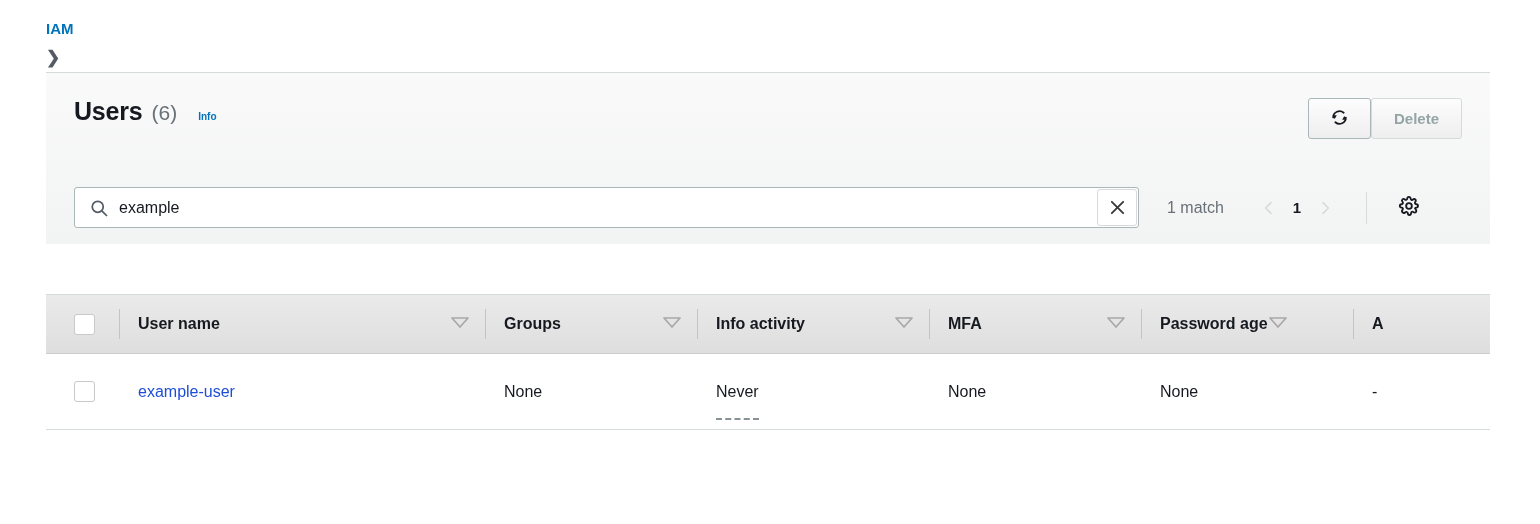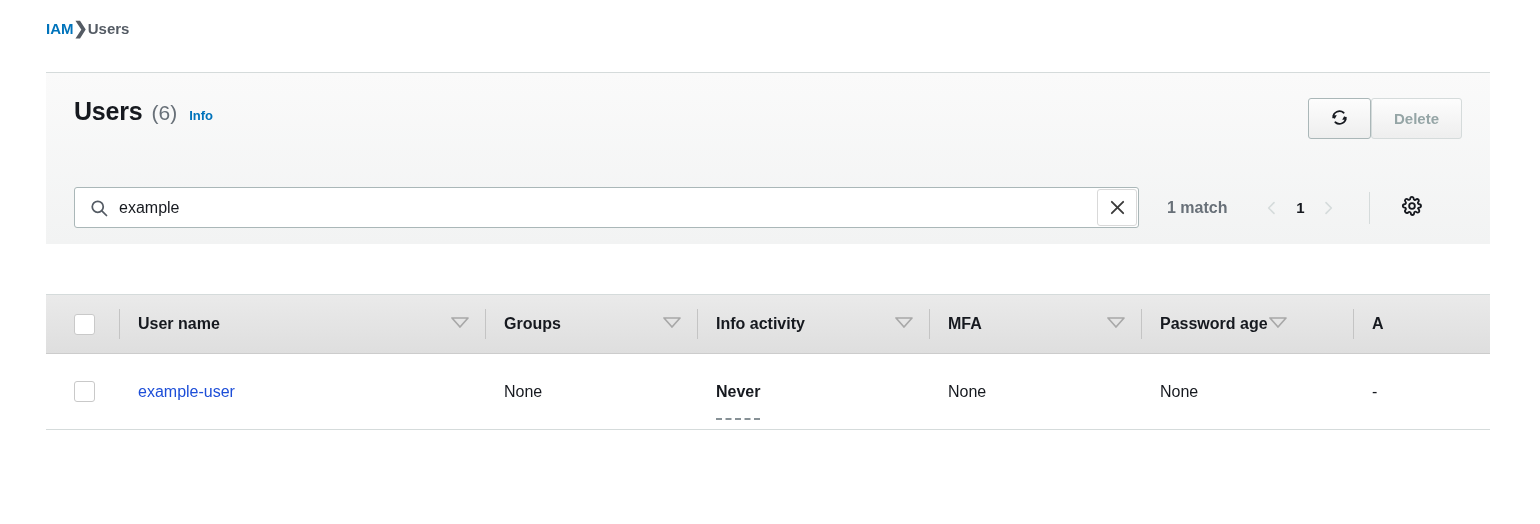--- a/index.html
+++ b/index.html
@@ -15,22 +15,24 @@
     overflow: hidden;
     position: relative;
   }
 
   
   .breadcrumb {
     position: absolute;
     left: 46px;
     top: 20px;
     display: flex;
-    align-items: center;
+    align-items: flex-start;
+    gap: 12px;
     font-size: 15px;
+    flex-direction: column;
   }
   .crumb-link {
     color: #0073bb;
     font-weight: bold;
     text-decoration: none;
     cursor: pointer;
   }
   .crumb-sep {
     color: #545b64;
     font-size: 17px;
@@ -68,25 +70,25 @@
     font-size: 25px;
     font-weight: bold;
     letter-spacing: -0.2px;
     color: #16191f;
   }
   .title-count {
     font-size: 21px;
     color: #687078;
   }
   .title-info {
-    font-size: 13px;
+    font-size: 10px;
     font-weight: bold;
     color: #0073bb;
     cursor: pointer;
-    margin-left: 3px;
+    margin-left: 12px;
   }
   .card-desc {
     margin-top: 4px;
     font-size: 16px;
     line-height: 25px;
     color: #687078;
     max-width: 880px;
   }
 
   
@@ -176,21 +178,20 @@
     justify-content: center;
     cursor: pointer;
     color: #3a3a3a;
     box-sizing: border-box;
   }
   .match-text {
     margin-left: 16px;
     font-size: 16px;
     color: #687078;
     white-space: nowrap;
-    font-weight: bold;
   }
   .pager {
     display: flex;
     align-items: center;
     margin-left: 18px;
     gap: 4px;
   }
   .pager-arrow {
     width: 30px;
     height: 30px;
@@ -285,21 +286,20 @@
   }
   .cell-link {
     color: #1d4ed8;
     text-decoration: none;
     cursor: pointer;
   }
   .dashed-val {
     border-bottom: 2px dashed #879196;
     padding-bottom: 18px;
     cursor: default;
-    font-weight: bold;
   }
 
   .cb {
     width: 21px;
     height: 21px;
     background: #ffffff;
     border: 1px solid #c9c9c9;
     border-radius: 3px;
     box-sizing: border-box;
     cursor: pointer;

